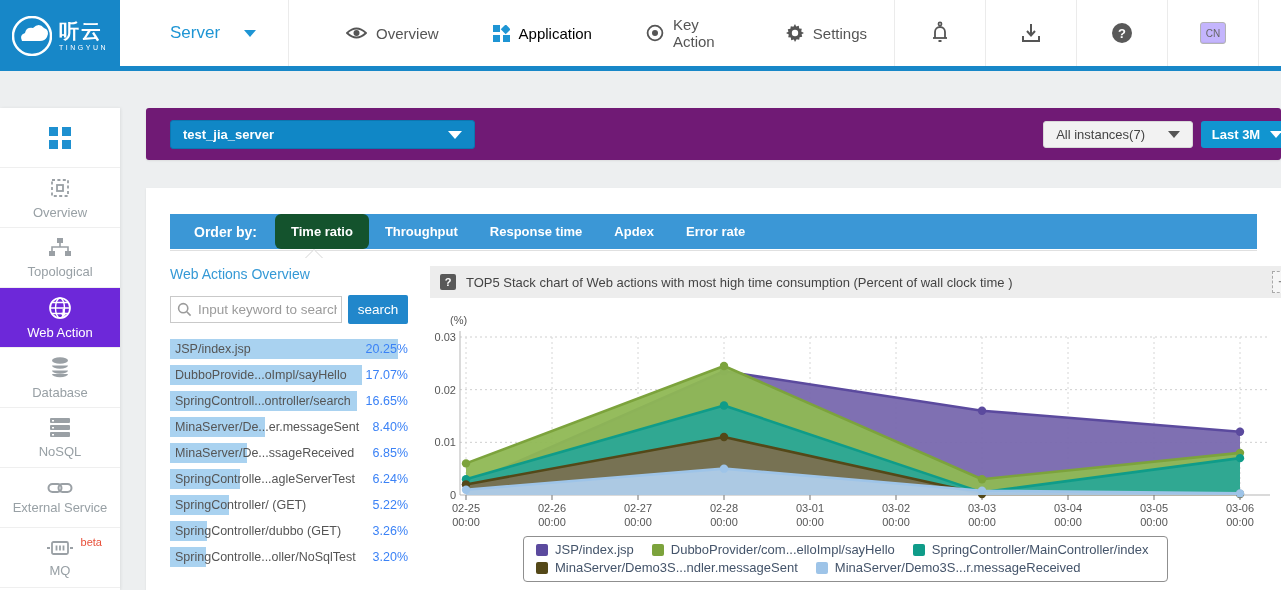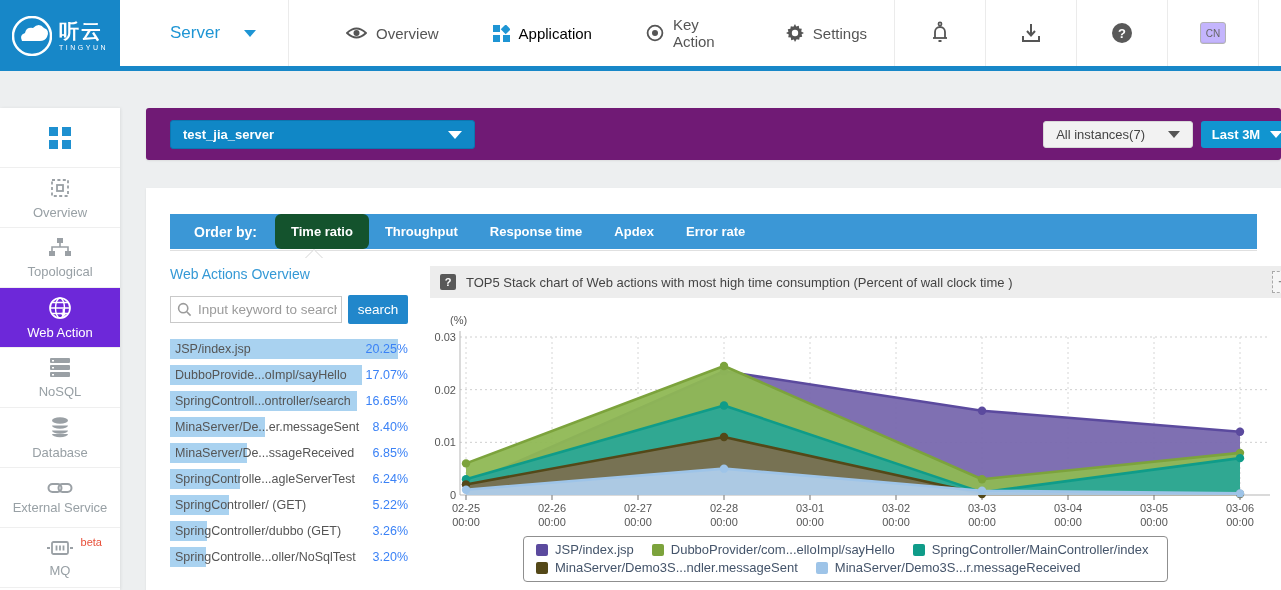--- a/index.html
+++ b/index.html
@@ -208,45 +208,45 @@
           <circle cx="12" cy="12" r="10" fill="none" stroke="currentColor" stroke-width="1.7"></circle>
           <ellipse cx="12" cy="12" rx="4.5" ry="10" fill="none" stroke="currentColor" stroke-width="1.4"></ellipse>
           <path d="M2 12 h20 M3.6 6.5 h16.8 M3.6 17.5 h16.8" stroke="currentColor" stroke-width="1.4" fill="none"></path>
           <path d="M15.5 13 v6 M13.5 17 l2 2.5 l2 -2.5" stroke="currentColor" stroke-width="1.8" fill="none"></path>
         </svg>
       </span>
       <span class="slabel">Web Action</span>
     </div>
     <div class="side-cell">
       <span class="sico">
+        <svg width="24" height="24" viewBox="0 0 24 24">
+          <ellipse cx="12" cy="4.5" rx="8" ry="3.2" fill="currentColor"></ellipse>
+          <path d="M4 8 a8 3.2 0 0 0 16 0" fill="currentColor" transform="translate(0,1.5)"></path>
+          <path d="M4 13 a8 3.2 0 0 0 16 0" fill="currentColor" transform="translate(0,1.5)"></path>
+          <path d="M4 18 a8 3.2 0 0 0 16 0" fill="currentColor"></path>
+        </svg>
+      </span>
+      <span class="slabel">Database</span>
+    </div>
+    <div class="side-cell">
+      <span class="sico">
         <svg width="24" height="22" viewBox="0 0 24 22">
           <g fill="currentColor">
             <rect x="2" y="1" width="20" height="5" rx="1"></rect>
             <rect x="2" y="8" width="20" height="5" rx="1"></rect>
             <rect x="2" y="15" width="20" height="5" rx="1"></rect>
           </g>
           <g fill="#fff">
             <rect x="4" y="3" width="2" height="1.5"></rect>
             <rect x="4" y="10" width="2" height="1.5"></rect>
             <rect x="4" y="17" width="2" height="1.5"></rect>
           </g>
         </svg>
       </span>
       <span class="slabel">NoSQL</span>
-    </div>
-    <div class="side-cell">
-      <span class="sico">
-        <svg width="24" height="24" viewBox="0 0 24 24">
-          <ellipse cx="12" cy="4.5" rx="8" ry="3.2" fill="currentColor"></ellipse>
-          <path d="M4 8 a8 3.2 0 0 0 16 0" fill="currentColor" transform="translate(0,1.5)"></path>
-          <path d="M4 13 a8 3.2 0 0 0 16 0" fill="currentColor" transform="translate(0,1.5)"></path>
-          <path d="M4 18 a8 3.2 0 0 0 16 0" fill="currentColor"></path>
-        </svg>
-      </span>
-      <span class="slabel">Database</span>
     </div>
     <div class="side-cell">
       <span class="sico">
         <svg width="26" height="14" viewBox="0 0 26 14">
           <rect x="1.5" y="3" width="13" height="8" rx="4" fill="none" stroke="currentColor" stroke-width="2"></rect>
           <rect x="11.5" y="3" width="13" height="8" rx="4" fill="none" stroke="currentColor" stroke-width="2"></rect>
         </svg>
       </span>
       <span class="slabel">External Service</span>
     </div>

